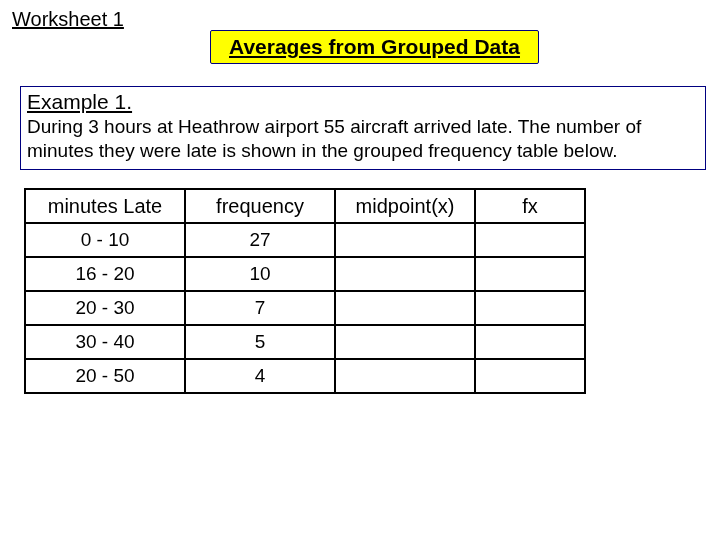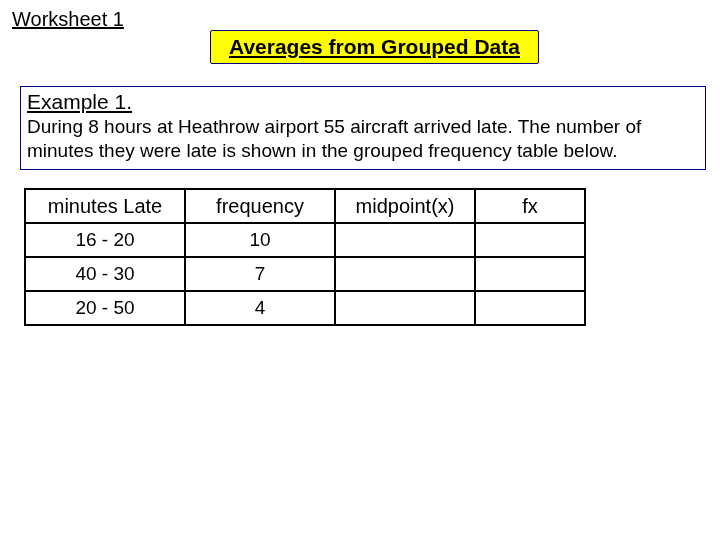--- a/index.html
+++ b/index.html
@@ -72,40 +72,52 @@
 </style>
 </head>
 <body>
 
 <div class="worksheet-label">Worksheet 1</div>
 
 <div class="title-box">Averages from Grouped Data</div>
 
 <div class="example-box">
   <div class="example-heading">Example 1.</div>
-  <div>During 8 hours at Heathrow airport 55 aircraft arrived late.  The number of minutes they were late is shown in the grouped frequency table below.</div>
+  <div>During 3 hours at Heathrow airport 55 aircraft arrived late.  The number of minutes they were late is shown in the grouped frequency table below.</div>
 </div>
 
 <table class="tbl">
   <tbody>
       <tr>
     <th class="col0">minutes Late</th>
     <th class="col1">frequency</th>
     <th class="col2">midpoint(x)</th>
     <th class="col3">fx</th>
   </tr>
   <tr>
+    <td class="col0">0 - 10</td>
+    <td class="col1">27</td>
+    <td class="col2"></td>
+    <td class="col3"></td>
+  </tr>
+  <tr>
     <td>16 - 20</td>
     <td>10</td>
     <td></td>
     <td></td>
   </tr>
   <tr>
-    <td>40 - 30</td>
+    <td>20 - 30</td>
     <td>7</td>
+    <td></td>
+    <td></td>
+  </tr>
+  <tr>
+    <td>30 - 40</td>
+    <td>5</td>
     <td></td>
     <td></td>
   </tr>
   <tr>
     <td>20 - 50</td>
     <td>4</td>
     <td></td>
     <td></td>
   </tr>
 </tbody>

